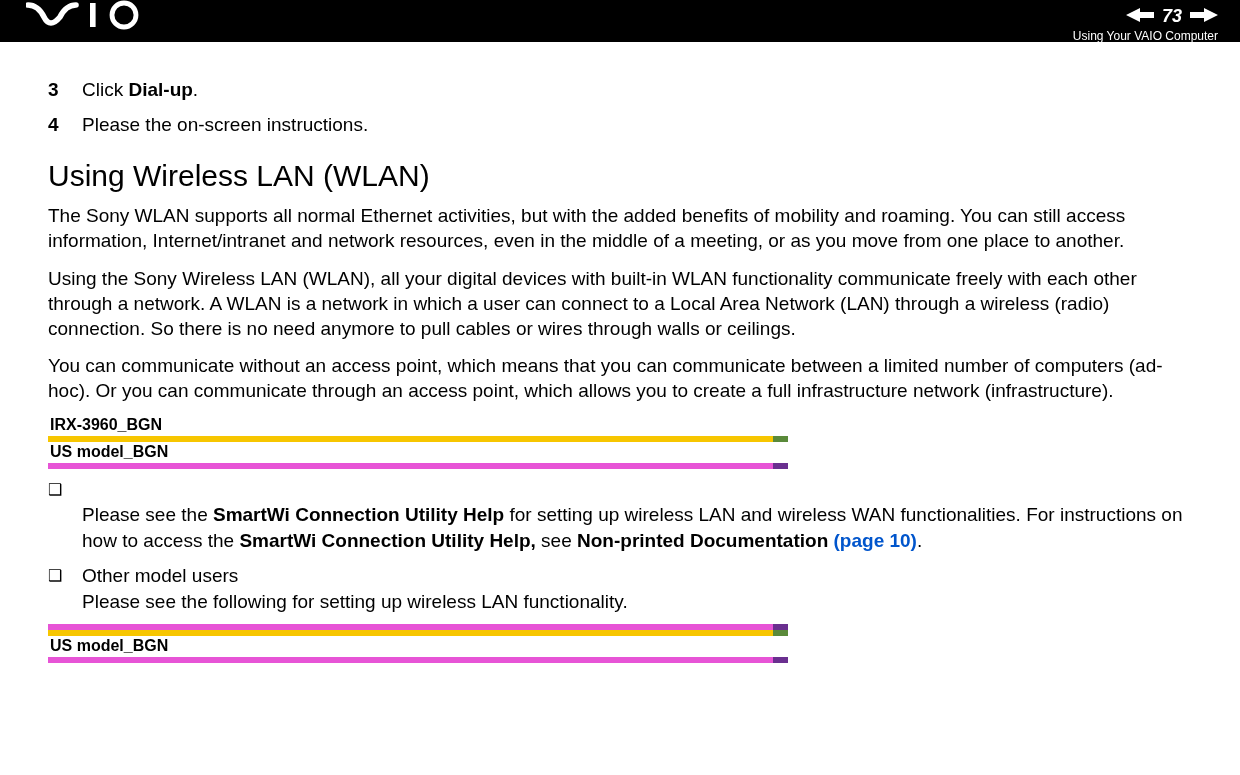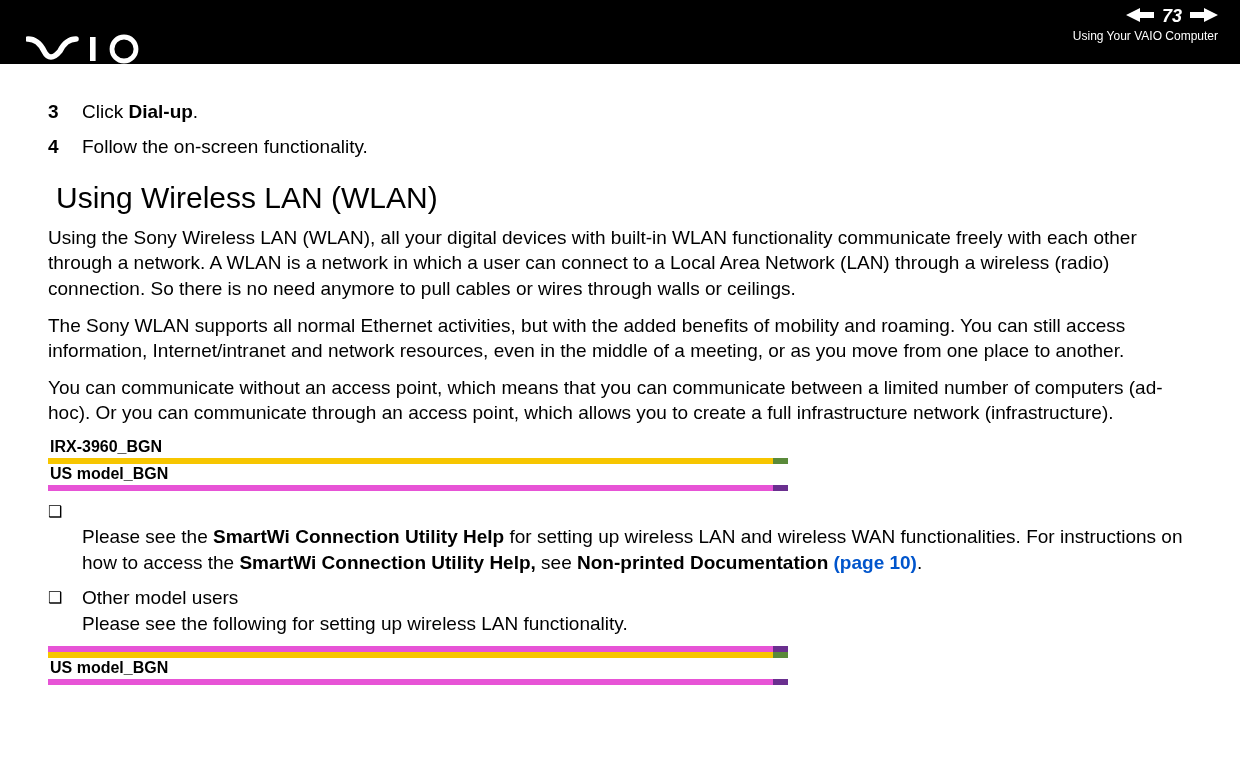--- a/index.html
+++ b/index.html
@@ -6,24 +6,24 @@
   body {
     font-family: Arial, Helvetica, sans-serif;
     background: #fff;
     width: 1240px;
     height: 775px;
     overflow: hidden;
   }
   .header {
     background: #000;
     color: #fff;
-    height: 64px;
+    height: 42px;
     position: relative;
     display: flex;
-    align-items: flex-end;
+    align-items: flex-start;
     padding: 0 20px;
   }
   .vaio-logo {
     display: flex;
     align-items: center;
     gap: 2px;
     margin-left: 6px;
   }
   .header-right {
     position: absolute;
@@ -63,21 +63,21 @@
   }
   .step-num {
     font-weight: bold;
     width: 14px;
     flex-shrink: 0;
   }
   .step-text b { font-weight: bold; text-align: center; }
   h2.section-heading {
     font-size: 30px;
     font-weight: normal;
-    margin: 14px 0 10px 8px;
+    margin: 14px 0 10px 0;
   }
   .body-para {
     font-size: 19px;
     line-height: 1.32;
     margin-bottom: 12px;
   }
   .tag-block {
     margin: 6px 0 2px 0;
   }
   .tag-label {
@@ -150,28 +150,28 @@
 
 <div class="content">
 
   <div class="step-list">
     <div class="step-row">
       <div class="step-num">3</div>
       <div class="step-text"><span>Click </span><b>Dial-up</b><span>.</span></div>
     </div>
     <div class="step-row">
       <div class="step-num">4</div>
-      <div class="step-text"><span>Follow the on-screen functionality.</span></div>
+      <div class="step-text"><span>Please the on-screen instructions.</span></div>
     </div>
   </div>
 
   <h2 class="section-heading">Using Wireless LAN (WLAN)</h2>
 
+  <p class="body-para">The Sony WLAN supports all normal Ethernet activities, but with the added benefits of mobility and roaming. You can still access information, Internet/intranet and network resources, even in the middle of a meeting, or as you move from one place to another.</p>
   <p class="body-para">Using the Sony Wireless LAN (WLAN), all your digital devices with built-in WLAN functionality communicate freely with each other through a network. A WLAN is a network in which a user can connect to a Local Area Network (LAN) through a wireless (radio) connection. So there is no need anymore to pull cables or wires through walls or ceilings.</p>
-  <p class="body-para">The Sony WLAN supports all normal Ethernet activities, but with the added benefits of mobility and roaming. You can still access information, Internet/intranet and network resources, even in the middle of a meeting, or as you move from one place to another.</p>
   <p class="body-para">You can communicate without an access point, which means that you can communicate between a limited number of computers (ad-hoc). Or you can communicate through an access point, which allows you to create a full infrastructure network (infrastructure).</p>
 
   <div class="tag-block">
     <div class="tag-label">IRX-3960_BGN</div>
     <div class="bar-yellowgreen"></div>
     <div class="tag-label">US model_BGN</div>
     <div class="bar-magenta"></div>
   </div>
 
   <div class="bullet-list">

